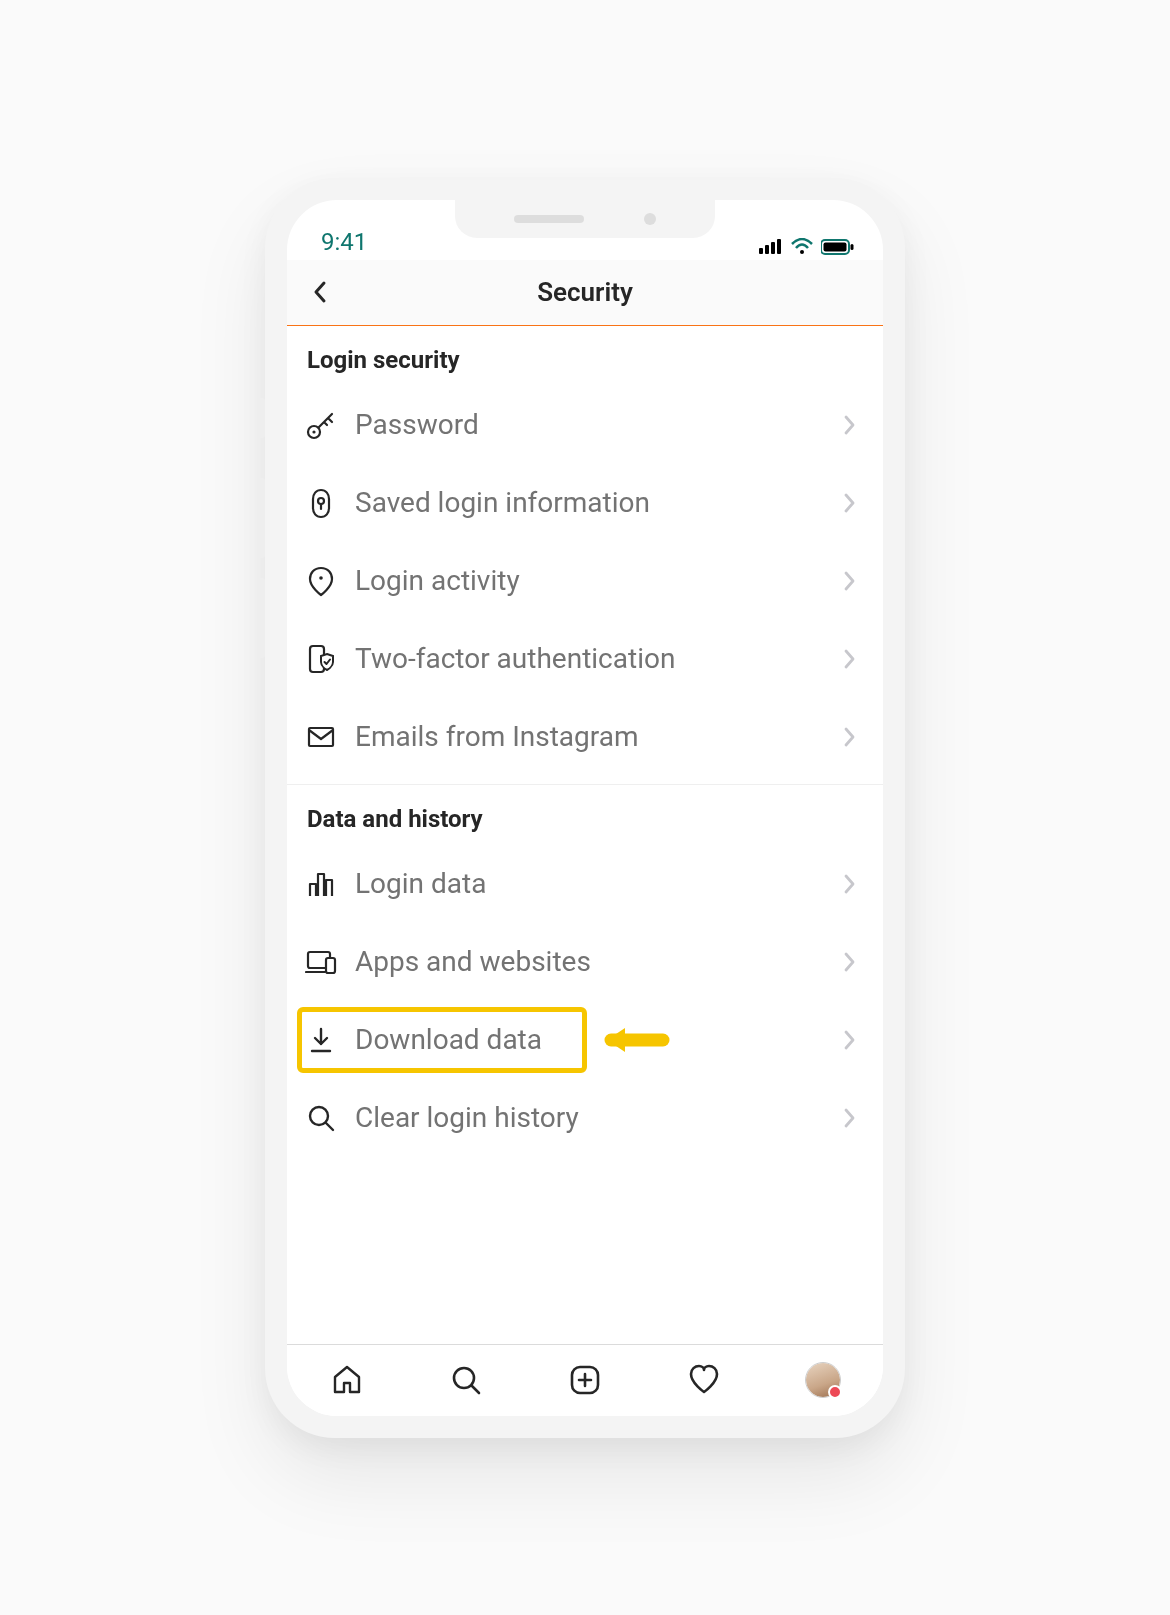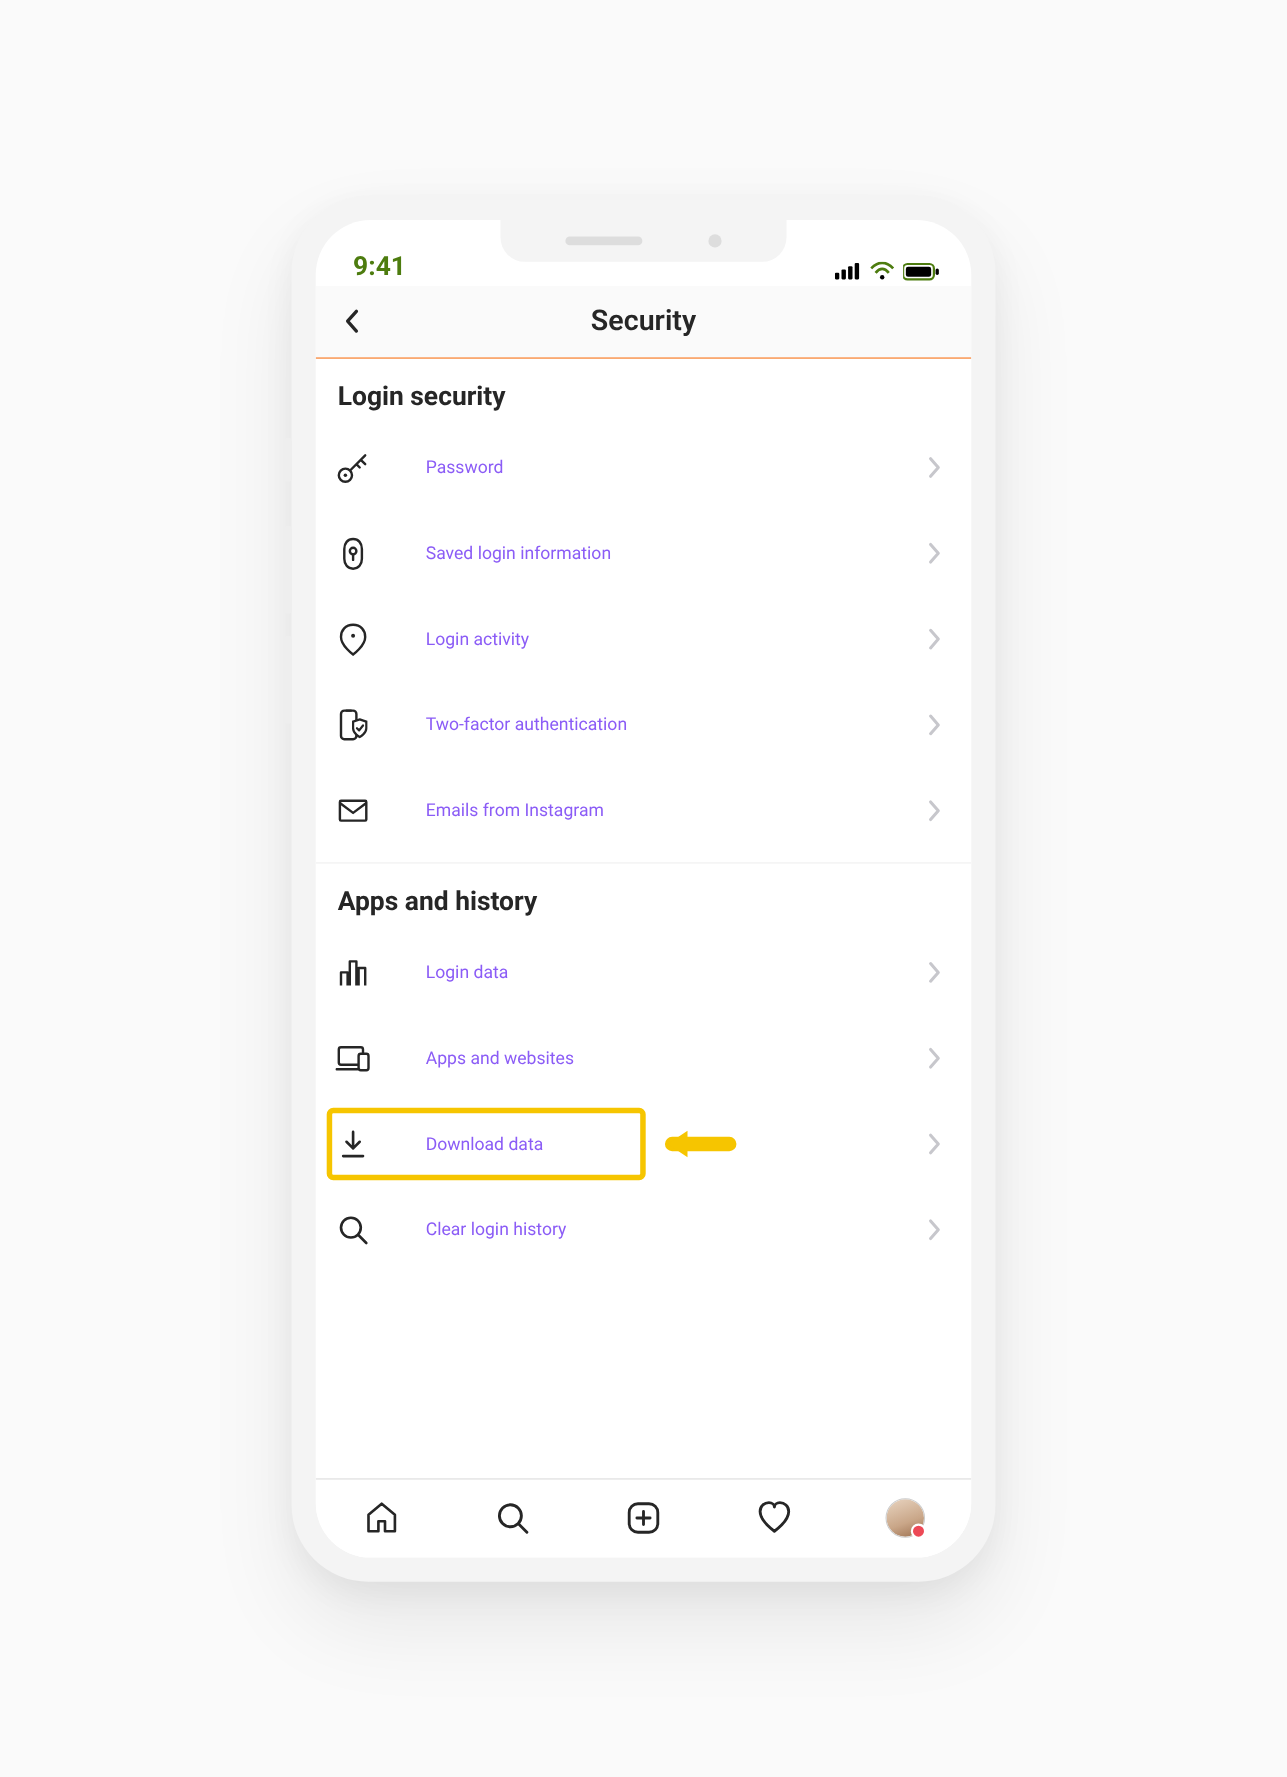--- a/index.html
+++ b/index.html
@@ -46,23 +46,23 @@
     display:flex; align-items:center; justify-content:center; gap:60px;
   }
   .notch .speaker { width:70px; height:8px; background:#ddd; border-radius:4px;}
   .notch .cam { width:12px; height:12px; background:#ddd; border-radius:50%;}
   .status-bar {
     height: 60px;
     display:flex;
     align-items:flex-end;
     justify-content:space-between;
     padding: 0 28px 4px 34px;
-    font-weight:700;
+    font-weight:400;
     font-size:24px;
-    color:#4d7c0f;
+    color:#0f766e;
   }
   .status-icons { display:flex; align-items:center; gap:8px; }
   .nav-header {
     height: 66px;
     border-bottom: 1px solid #f97316;
     background:#fafafa;
     display:flex;
     align-items:center;
     justify-content:center;
     position:relative;
@@ -93,23 +93,22 @@
     position:relative;
   }
   .list-row .icon-slot {
     width:50px;
     display:flex;
     align-items:center;
     justify-content:flex-start;
   }
   .list-row .label {
     flex:1;
-    font-size:16px;
-    color:#8b5cf6;
-    margin-left:32px;
+    font-size:28px;
+    color:#737373;
   }
   .list-row .chevron {
     color:#c7c7cc;
   }
   .section-divider { height:1px; background:#efefef; margin-top:8px;}
   .highlight-box {
     position:absolute;
     left:10px;
     top:6px;
     width: 290px;
@@ -329,21 +328,21 @@
             </svg>
           </div>
         <div class="label">Emails from Instagram</div>
         <svg class="chevron" width="26" height="26">
             <use href="#i-chevron-right"></use>
           </svg>
       </div>
 
       <div class="section-divider"></div>
 
-      <div class="section-header">Apps and history</div>
+      <div class="section-header">Data and history</div>
 
       <div class="list-row">
         <div class="icon-slot">
             <svg width="32" height="32">
               <use href="#i-bars"></use>
             </svg>
           </div>
         <div class="label">Login data</div>
         <svg class="chevron" width="26" height="26">
             <use href="#i-chevron-right"></use>

